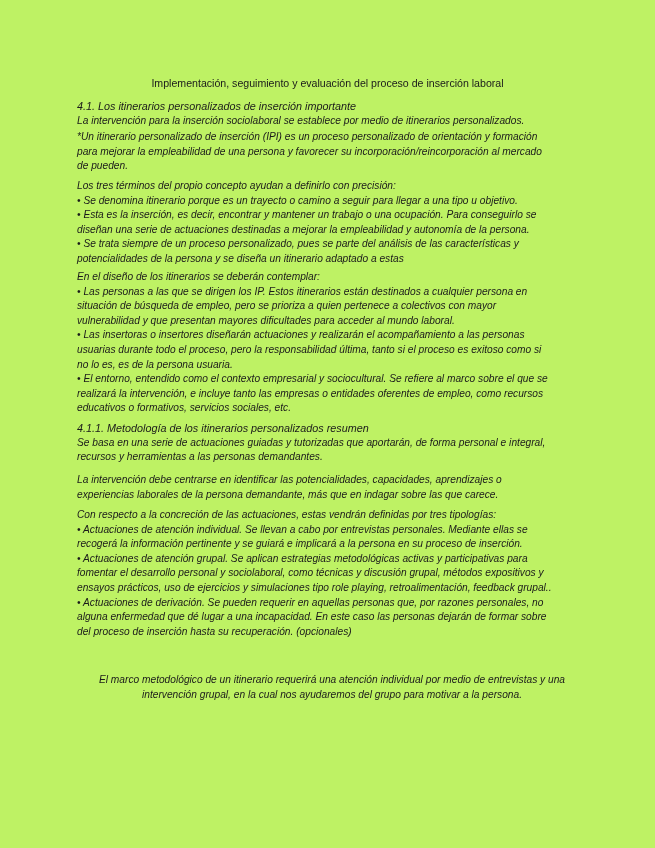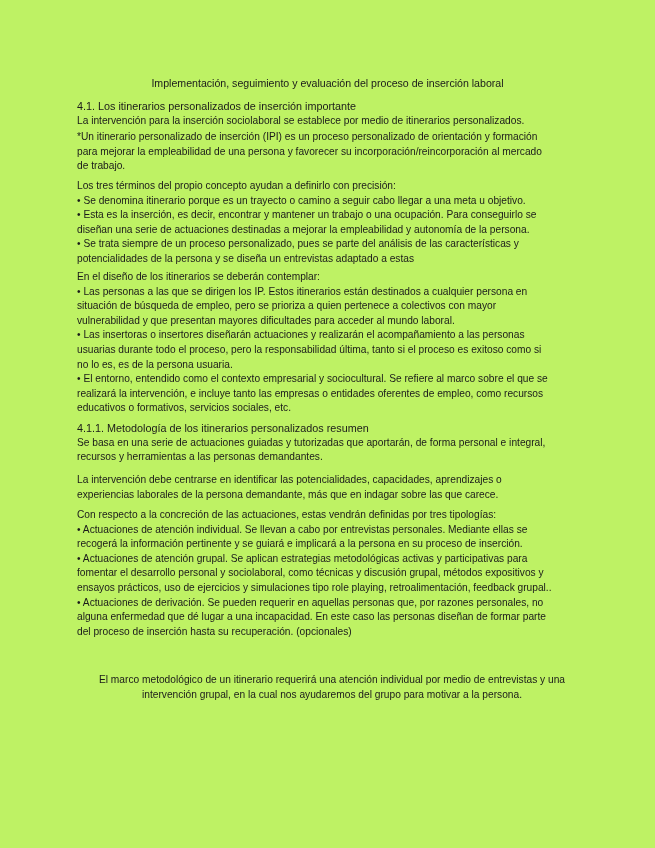--- a/index.html
+++ b/index.html
@@ -9,21 +9,21 @@
       background: #bef264; color: #1a1a1a;
       font-family: "Liberation Sans", sans-serif;
       font-size: 10.2px;
     }
     .doc-title {
       position: absolute; top: 77px; left: 0; width: 655px;
       text-align: center; font-size: 10.6px; line-height: 13px;
       white-space: nowrap;
     }
     .block {
-      position: absolute; left: 77px; width: 510px;
+      position: absolute; left: 77px; width: 510px; font-style: italic;
     }
     .line {
       display: block; white-space: nowrap; height: 14.6px; line-height: 14.6px;
     }
     .heading { font-size: 10.8px; }
   </style>
 </head>
 <body>
 
 <div class="page">
@@ -31,30 +31,30 @@
   <div class="doc-title">Implementación, seguimiento y evaluación del proceso de inserción laboral</div>
 
   <div class="block" style="top:99px;">
     <span class="line heading">4.1. Los itinerarios personalizados de inserción importante</span>
     <span class="line">La intervención para la inserción sociolaboral se establece por medio de itinerarios personalizados.</span>
   </div>
 
   <div class="block" style="top:130px;">
     <span class="line">*Un itinerario personalizado de inserción (IPI) es un proceso personalizado de orientación y formación</span>
     <span class="line">para mejorar la empleabilidad de una persona y favorecer su incorporación/reincorporación al mercado</span>
-    <span class="line">de trabajo.</span>
+    <span class="line">de pueden.</span>
   </div>
 
   <div class="block" style="top:179px;">
     <span class="line">Los tres términos del propio concepto ayudan a definirlo con precisión:</span>
-    <span class="line">• Se denomina itinerario porque es un trayecto o camino a seguir cabo llegar a una meta u objetivo.</span>
+    <span class="line">• Se denomina itinerario porque es un trayecto o camino a seguir para llegar a una tipo u objetivo.</span>
     <span class="line">• Esta es la inserción, es decir, encontrar y mantener un trabajo o una ocupación. Para conseguirlo se</span>
     <span class="line">diseñan una serie de actuaciones destinadas a mejorar la empleabilidad y autonomía de la persona.</span>
     <span class="line">• Se trata siempre de un proceso personalizado, pues se parte del análisis de las características y</span>
-    <span class="line">potencialidades de la persona y se diseña un entrevistas adaptado a estas</span>
+    <span class="line">potencialidades de la persona y se diseña un itinerario adaptado a estas</span>
   </div>
 
   <div class="block" style="top:270px;">
     <span class="line">En el diseño de los itinerarios se deberán contemplar:</span>
     <span class="line">• Las personas a las que se dirigen los IP. Estos itinerarios están destinados a cualquier persona en</span>
     <span class="line">situación de búsqueda de empleo, pero se prioriza a quien pertenece a colectivos con mayor</span>
     <span class="line">vulnerabilidad y que presentan mayores dificultades para acceder al mundo laboral.</span>
     <span class="line">• Las insertoras o insertores diseñarán actuaciones y realizarán el acompañamiento a las personas</span>
     <span class="line">usuarias durante todo el proceso, pero la responsabilidad última, tanto si el proceso es exitoso como si</span>
     <span class="line">no lo es, es de la persona usuaria.</span>
@@ -75,21 +75,21 @@
   </div>
 
   <div class="block" style="top:508px;">
     <span class="line">Con respecto a la concreción de las actuaciones, estas vendrán definidas por tres tipologías:</span>
     <span class="line">• Actuaciones de atención individual. Se llevan a cabo por entrevistas personales. Mediante ellas se</span>
     <span class="line">recogerá la información pertinente y se guiará e implicará a la persona en su proceso de inserción.</span>
     <span class="line">• Actuaciones de atención grupal. Se aplican estrategias metodológicas activas y participativas para</span>
     <span class="line">fomentar el desarrollo personal y sociolaboral, como técnicas y discusión grupal, métodos expositivos y</span>
     <span class="line">ensayos prácticos, uso de ejercicios y simulaciones tipo role playing, retroalimentación, feedback grupal..</span>
     <span class="line">• Actuaciones de derivación. Se pueden requerir en aquellas personas que, por razones personales, no</span>
-    <span class="line">alguna enfermedad que dé lugar a una incapacidad. En este caso las personas diseñan de formar parte</span>
+    <span class="line">alguna enfermedad que dé lugar a una incapacidad. En este caso las personas dejarán de formar sobre</span>
     <span class="line">del proceso de inserción hasta su recuperación. (opcionales)</span>
   </div>
 
   <div class="block" style="top:673px;text-align:center;">
     <span class="line">El marco metodológico de un itinerario requerirá una atención individual por medio de entrevistas y una</span>
     <span class="line">intervención grupal, en la cual nos ayudaremos del grupo para motivar a la persona.</span>
   </div>
 
 </div>
 

